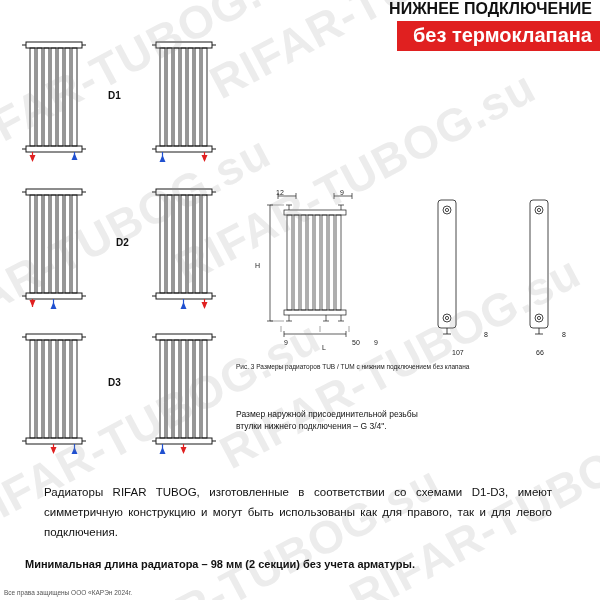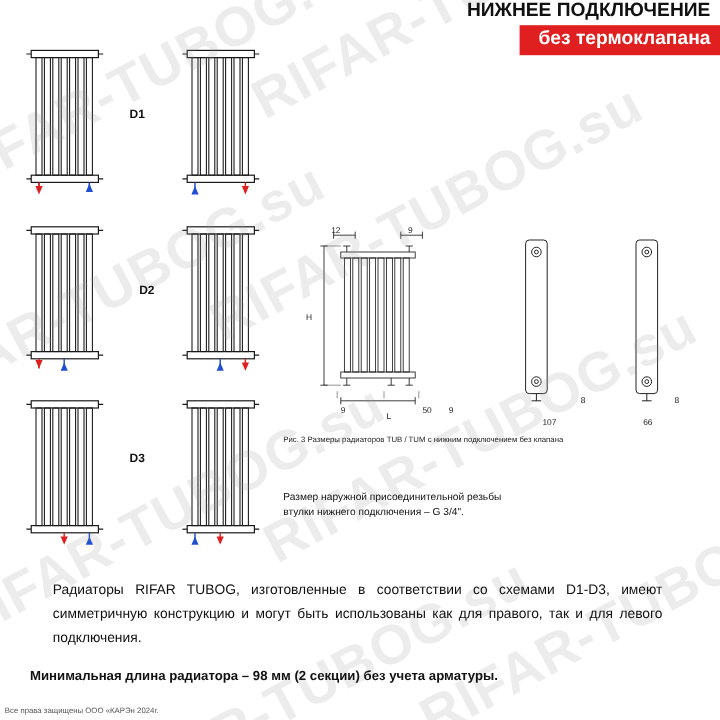--- a/index.html
+++ b/index.html
@@ -34,21 +34,21 @@
   }
   .header .line1{
     font-size:16px;font-weight:bold;color:#111;
     letter-spacing:0px;
     padding-right:8px;
   }
   .header .line2{
     margin-top:3px;
     background:#e02020;
     color:#ffffff;
-    font-size:16px;font-weight:bold;
+    font-size:20px;font-weight:bold;
     padding:3px 8px 4px 16px;
     display:inline-block;
   }
   
   .rad{position:absolute;}
   .rad svg{display:block;}
   .dlabel{
     position:absolute;
     font-size:10px;font-weight:bold;color:#111;
     z-index:9;

